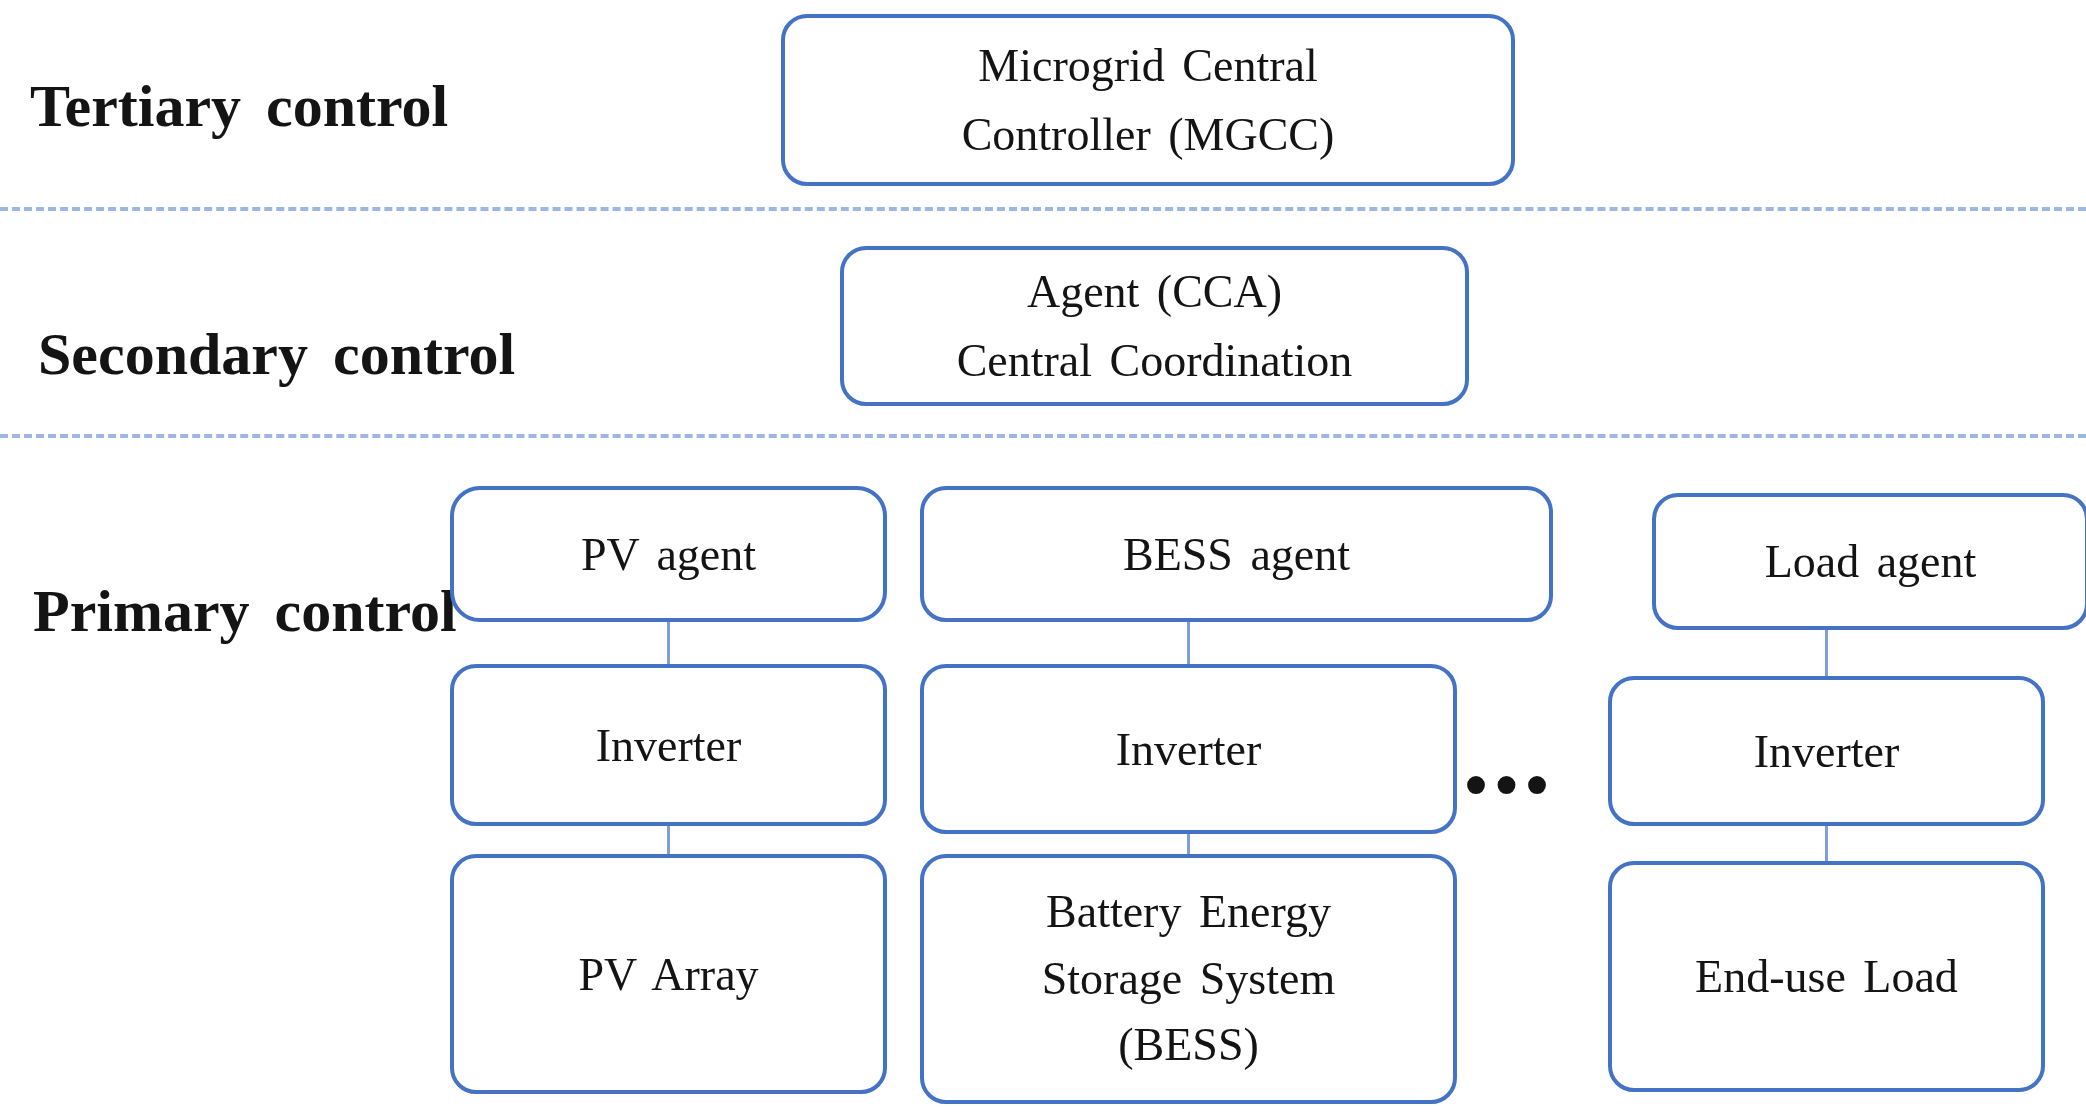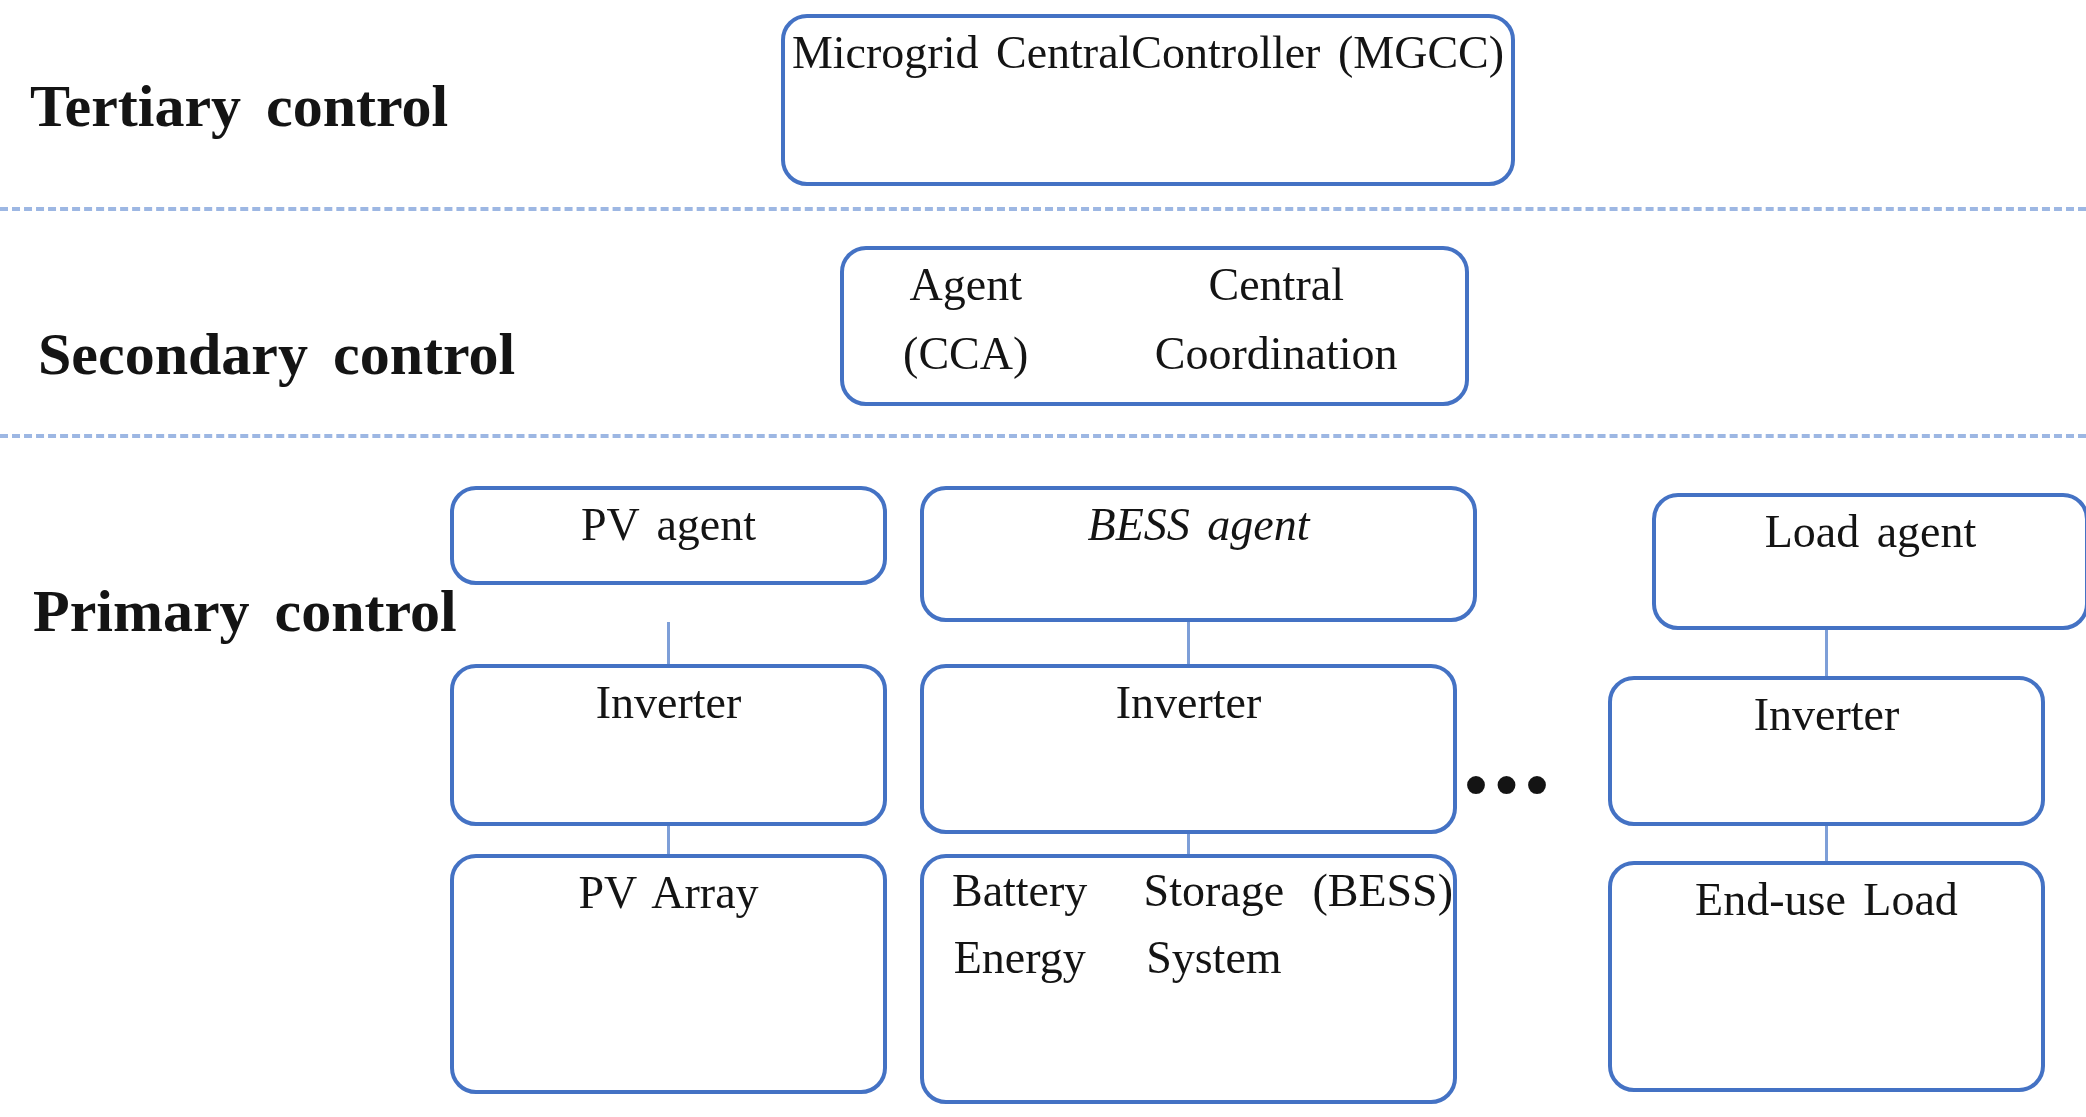--- a/index.html
+++ b/index.html
@@ -29,35 +29,35 @@
   .lbl-secondary{left:26px;top:320px;margin-left:12px;}
   .lbl-primary{left:33px;top:577px;}
 
   .box{
     position:absolute;
     box-sizing:border-box;
     border:4px solid var(--box_border);
     border-radius:26px;
     background:#fff;
     display:flex;
-    flex-direction:row;
-    align-items:flex-start;
+    flex-direction:column;
+    align-items:center;
     justify-content:center;
     text-align:center;
     font-size:46px;
     line-height:1.5;
     word-spacing:6px;
   }
   .box span{display:block;}
 
   .b-mgcc{left:781px;top:14px;width:734px;height:172px;}
   .b-cca{left:840px;top:246px;width:629px;height:160px;}
 
-  .b-pv-agent{left:450px;top:486px;width:437px;height:99px;}
-  .b-bess-agent{left:920px;top:486px;width:557px;height:136px;font-style:italic;}
+  .b-pv-agent{left:450px;top:486px;width:437px;height:136px;border-radius:30px;}
+  .b-bess-agent{left:920px;top:486px;width:633px;height:136px;}
   .b-load-agent{left:1608px;top:493px;width:437px;height:137px;margin-left:44px;}
 
   .b-pv-inverter{left:450px;top:664px;width:437px;height:162px;}
   .b-bess-inverter{left:920px;top:664px;width:537px;height:170px;}
   .b-load-inverter{left:1608px;top:676px;width:437px;height:150px;}
 
   .b-pv-array{left:450px;top:854px;width:437px;height:240px;}
   .b-bess-device{left:920px;top:854px;width:537px;height:250px;line-height:1.45;}
   .b-end-use-load{left:1608px;top:861px;width:437px;height:231px;}
 

